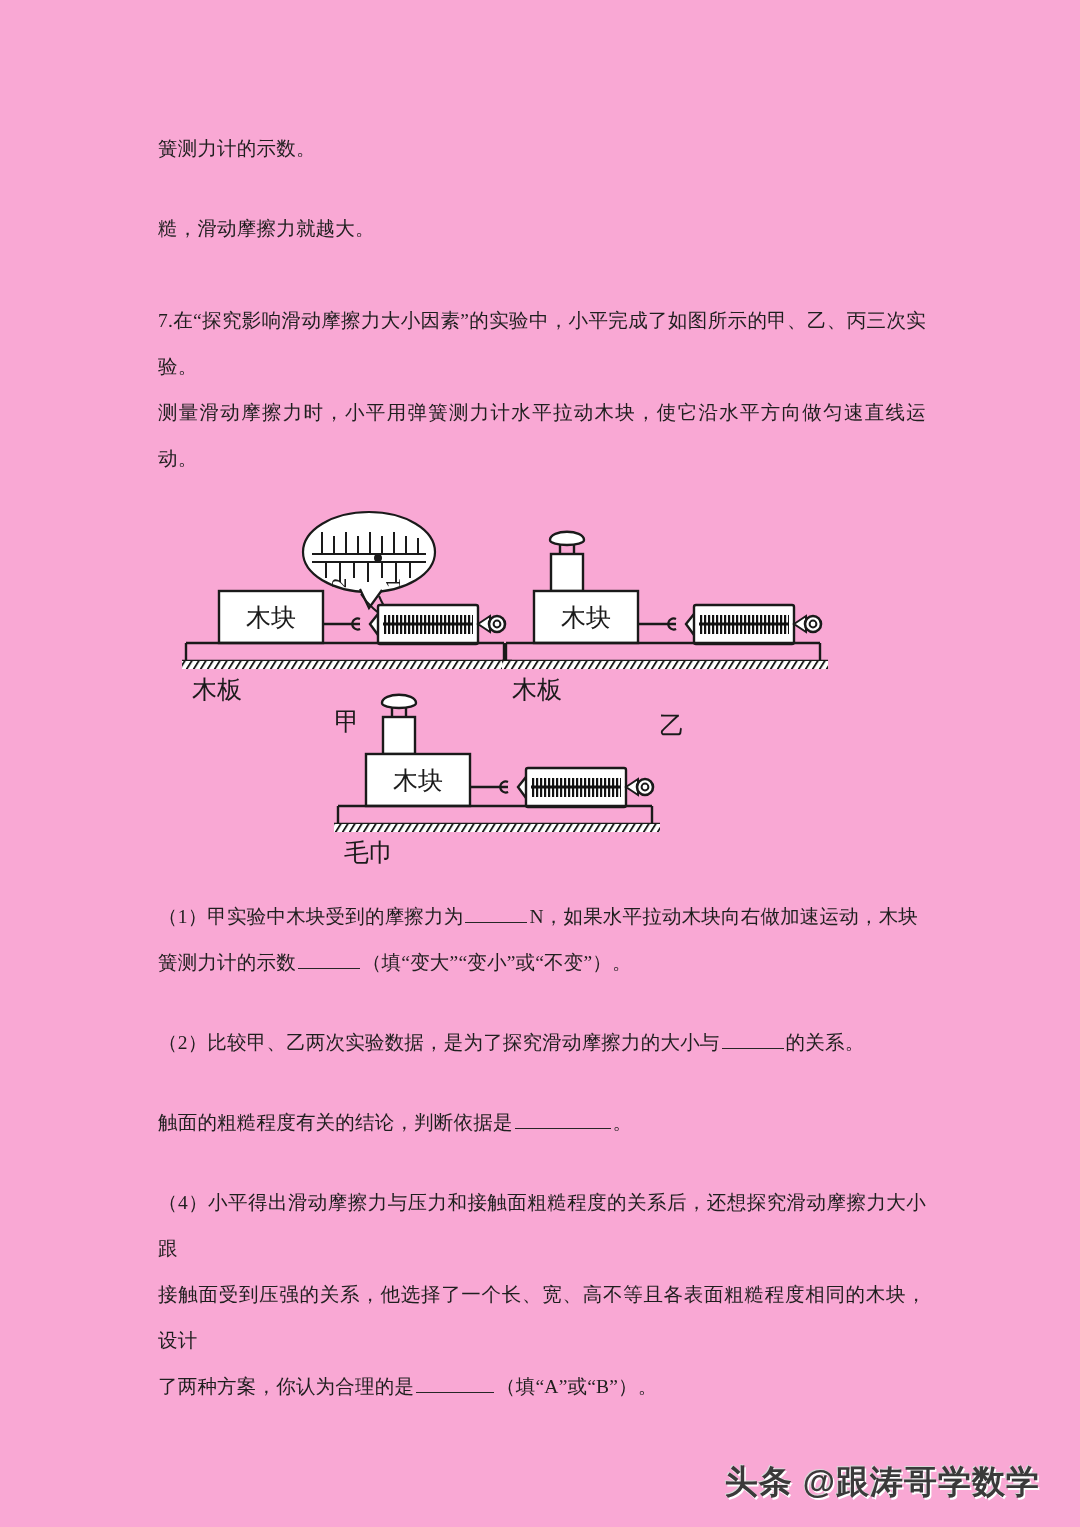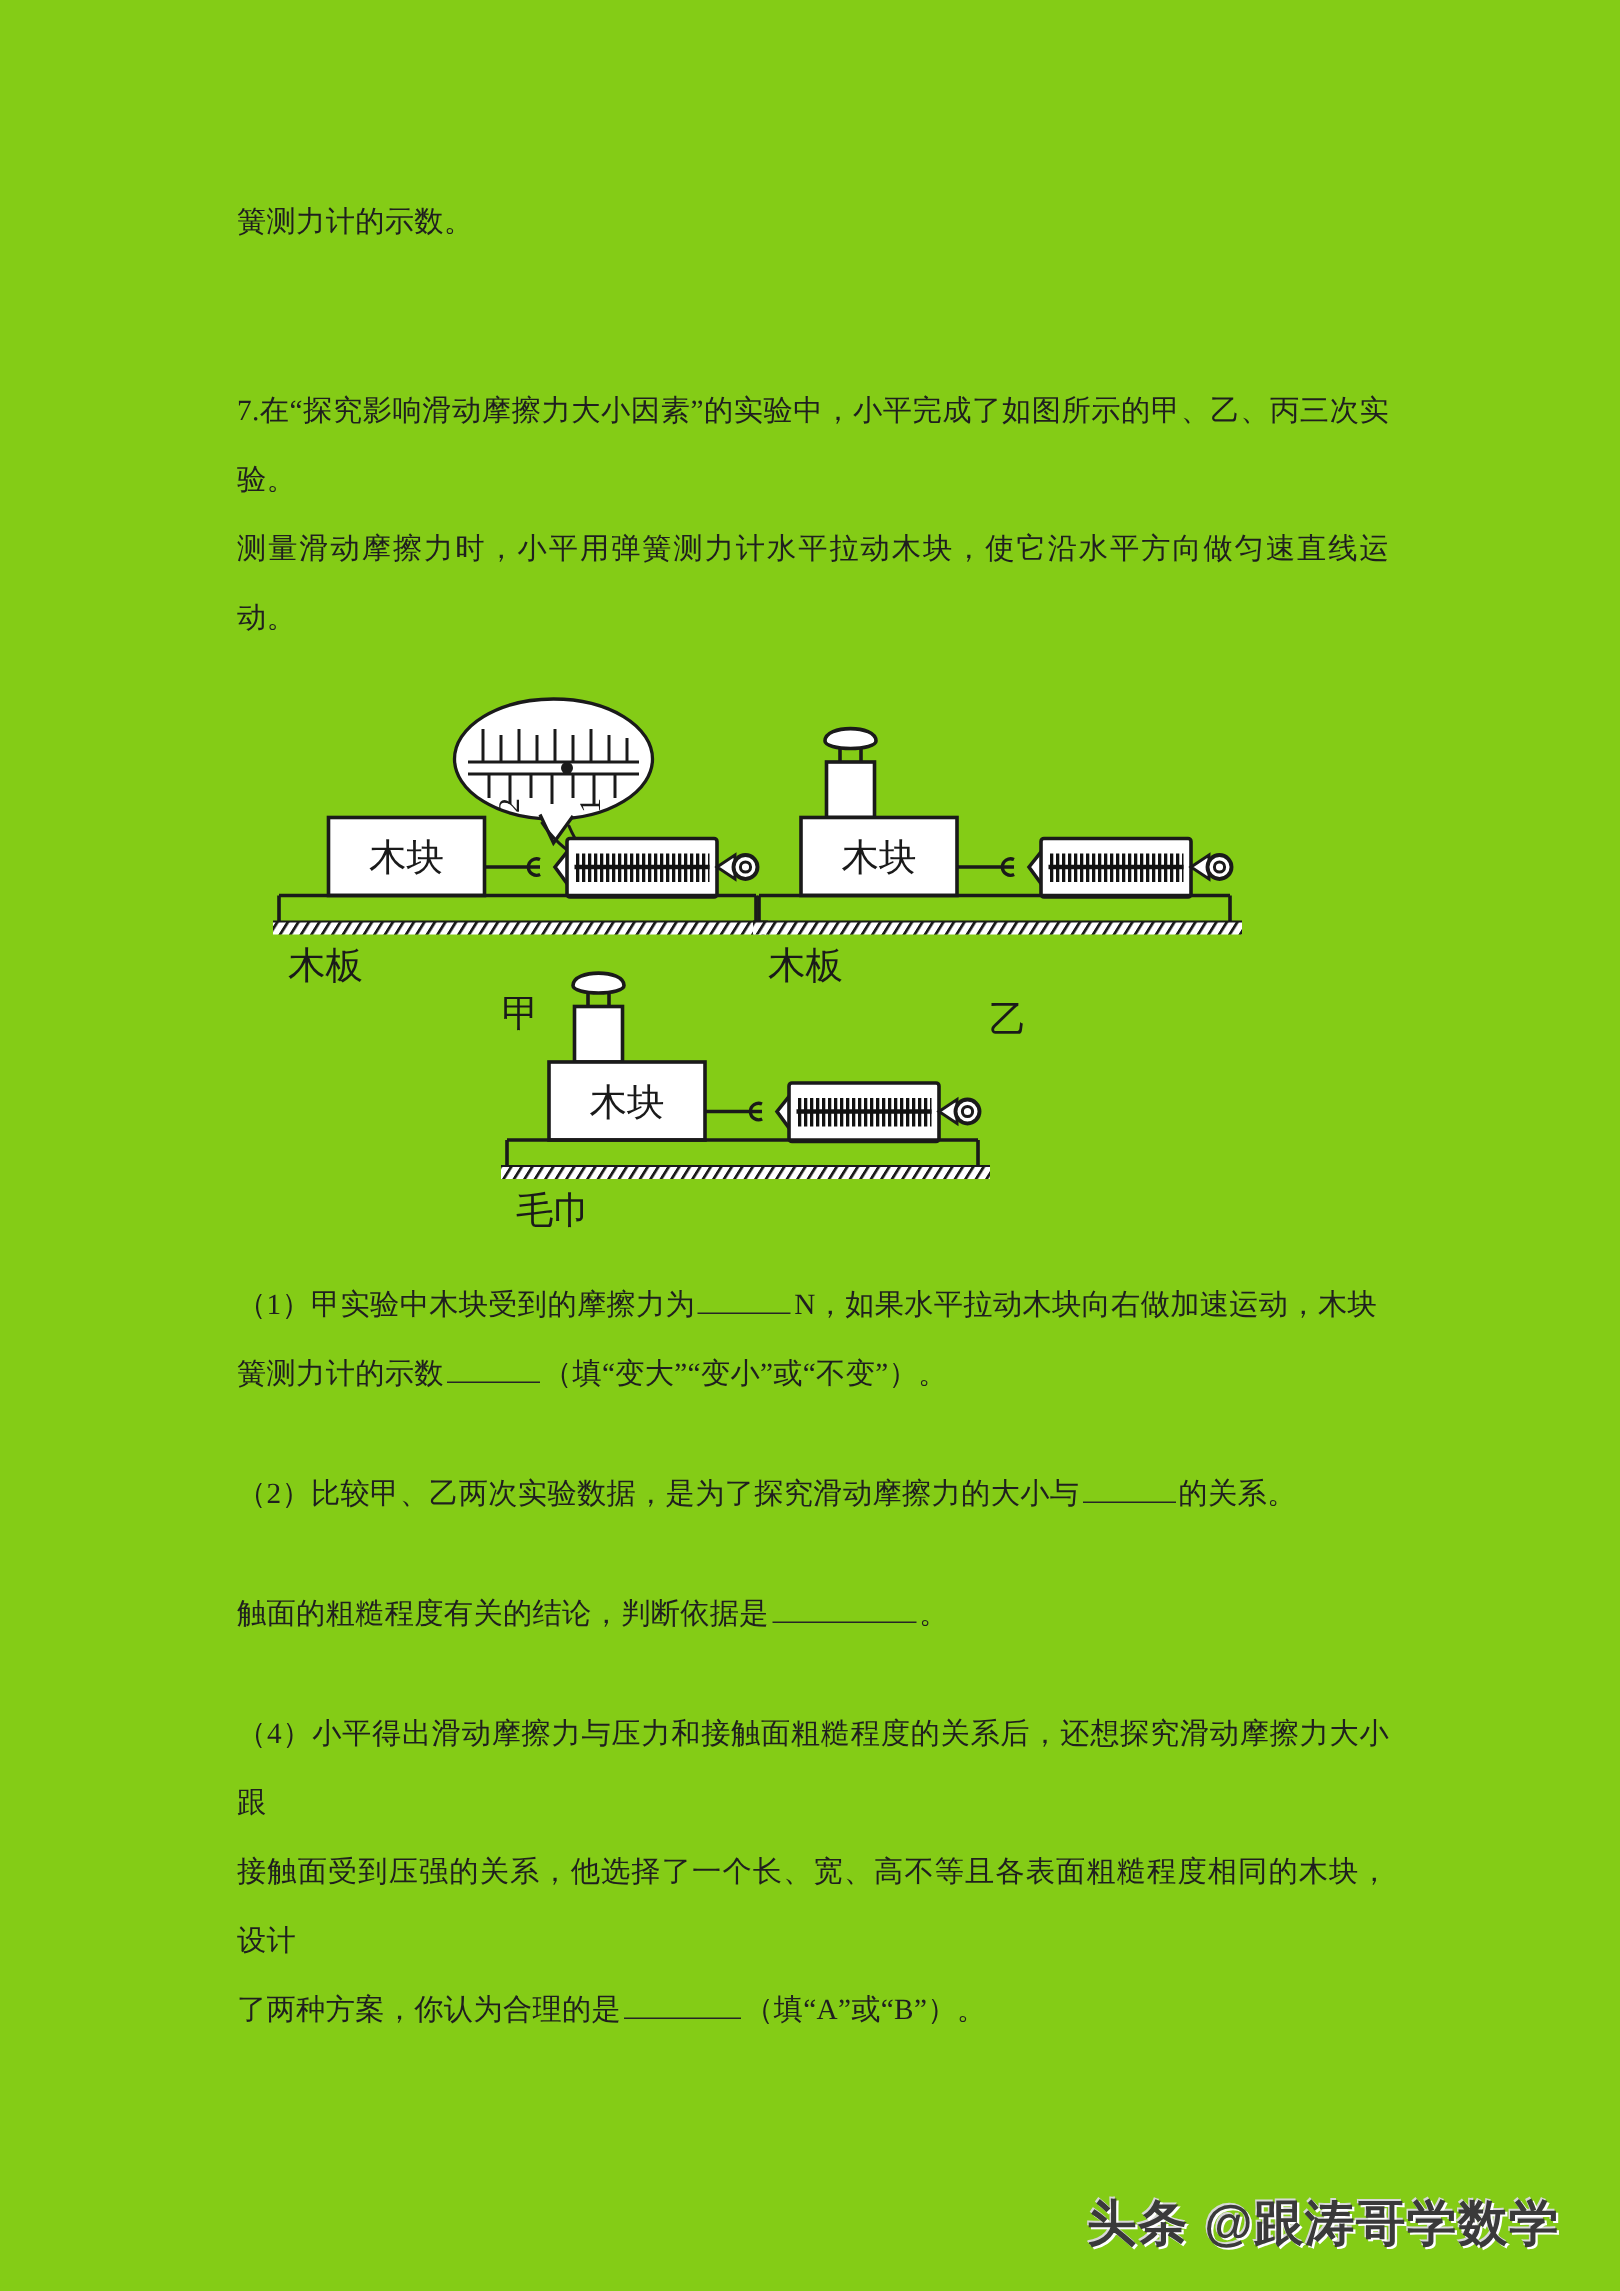--- a/index.html
+++ b/index.html
@@ -11,21 +11,21 @@
     width: 1080px;
     height: 1527px;
     position: relative;
     font-family: "Liberation Serif", "DejaVu Serif", serif;
     color: #1a1a1a;
     overflow: hidden;
   }
   .page {
     position: absolute;
     inset: 0;
-    background: #84cc16;
+    background: #f9a8d4;
   }
   .content {
     position: absolute;
     left: 158px;
     top: 126px;
     width: 768px;
   }
   p.para {
     margin: 0;
     font-size: 19.5px;
@@ -76,20 +76,21 @@
 <body>
 
 <div class="page">
 
   <div class="content">
 
     <p class="para">簧测力计的示数。</p>
 
     <div class="gap-md"></div>
 
+    <p class="para">糙，滑动摩擦力就越大。</p>
 
     <div class="gap-lg"></div>
 
     <p class="para">7.在“探究影响滑动摩擦力大小因素”的实验中，小平完成了如图所示的甲、乙、丙三次实验。</p>
     <p class="para">测量滑动摩擦力时，小平用弹簧测力计水平拉动木块，使它沿水平方向做匀速直线运动。</p>
 
     <div class="gap-sm"></div>
 
     <div class="figure">
       <svg class="fig-svg" width="768" height="372" viewBox="0 0 768 372" xmlns="http://www.w3.org/2000/svg">

